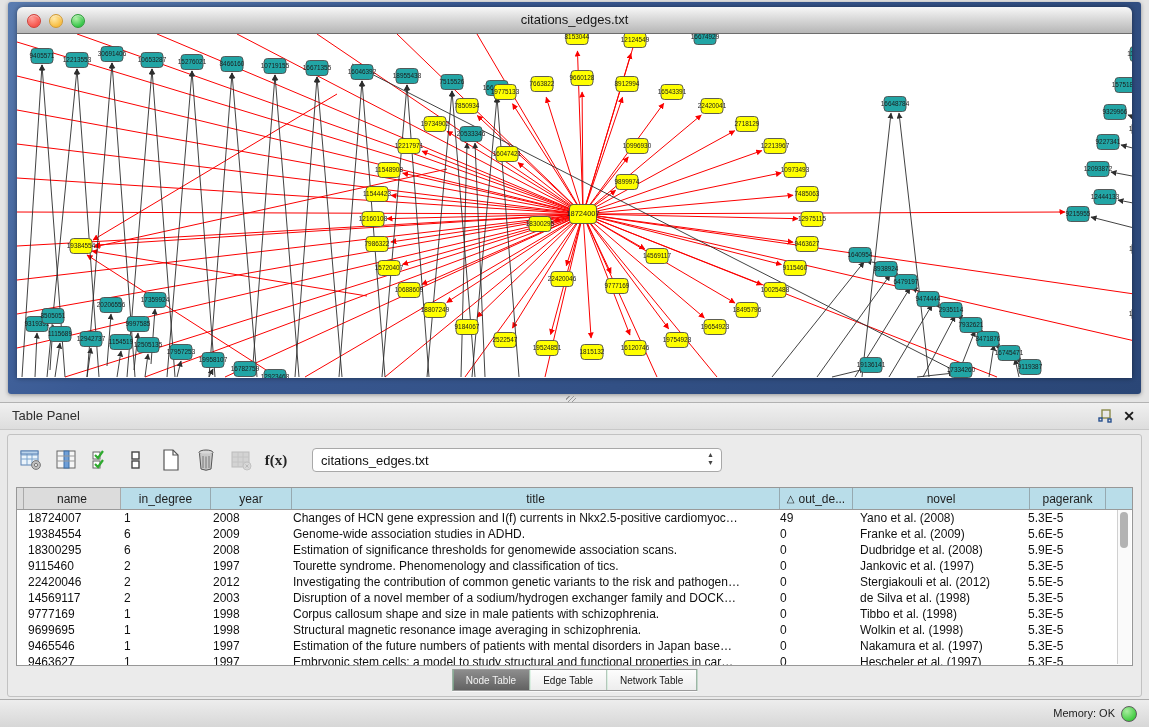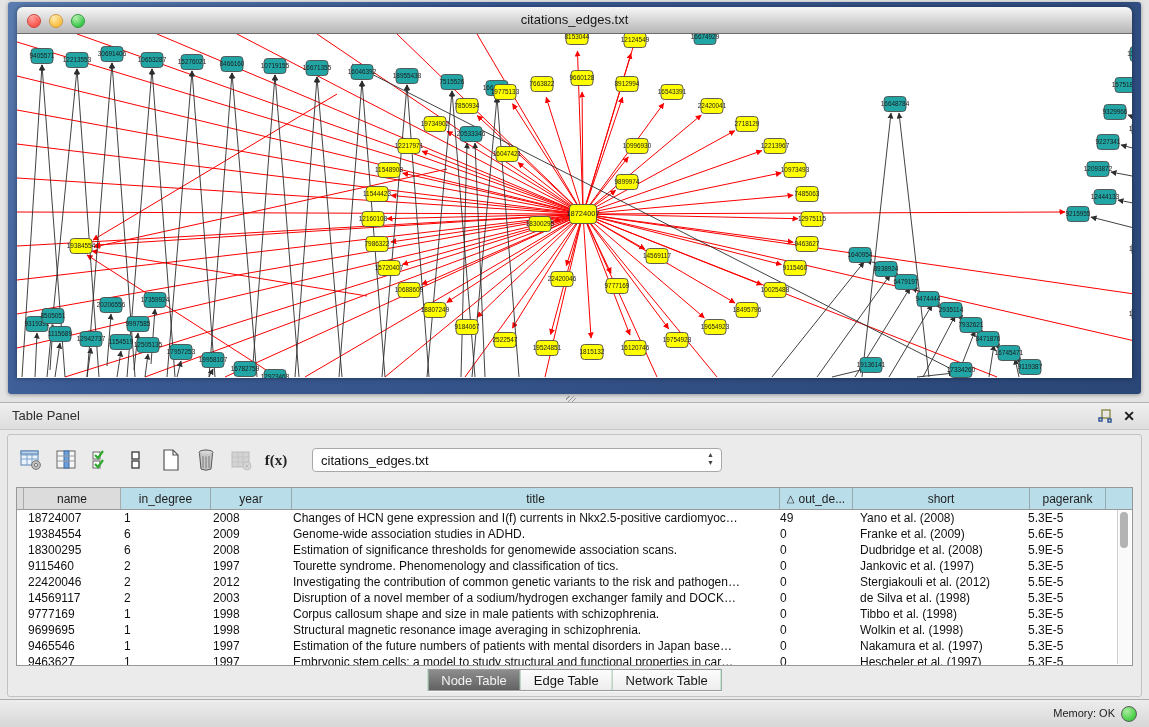--- a/index.html
+++ b/index.html
@@ -57,21 +57,21 @@
   .tbody{flex:1;position:relative;font-size:12px;color:#101010;}
   .tr{display:flex;height:16px;align-items:center;}
   .td{padding-left:5px;overflow:hidden;white-space:nowrap;flex:none;}
   .td.short-col{padding-left:13px;}
   .vscroll{position:absolute;top:22px;right:1px;bottom:1px;width:13px;
     background:#fafafa;border-left:1px solid #d0d0d0;}
   .vthumb{position:absolute;top:2px;left:2px;width:8px;height:36px;border-radius:5px;background:#b3b3b3;}
 
   .tabs{position:absolute;bottom:5px;left:50%;transform:translateX(-50%);
     display:flex;height:20px;border:1px solid #9b9b9b;border-radius:0;overflow:hidden;
-    font-size:13px;background:#86efac;box-shadow:0 1px 0 rgba(255,255,255,.7);}
+    font-size:10px;background:#86efac;box-shadow:0 1px 0 rgba(255,255,255,.7);}
   .tab{padding:0 13px;display:flex;align-items:center;color:#161616;
     background:linear-gradient(#fdfdfd,#ededed);border-right:1px solid #b9b9b9;}
   .tab:last-child{border-right:none;}
   .tab.active{background:linear-gradient(#8d8d8d,#626262);color:#f3f3f3;}
 
   .status-bar{position:absolute;bottom:0;left:0;width:1149px;height:27px;
     background:linear-gradient(#ededed,#d7d7d7);border-top:1px solid #ababab;}
   .memory{position:absolute;right:34px;top:7px;font-size:11px;color:#1c1c1c;}
   .mem-dot{position:absolute;right:12px;top:6px;width:14px;height:14px;border-radius:50%;
     background:radial-gradient(circle at 35% 30%,#a9eda0,#3ecb3e 75%);border:1px solid #5d5d5d;}
@@ -700,21 +700,21 @@
             <span>year</span>
           </div>
           <div class="th" style="width: 487px; text-align: center;">
             <span>title</span>
           </div>
           <div class="th" style="width: 72px;">
             <span class="sort-glyph">△</span>
             <span>out_de...</span>
           </div>
           <div class="th" style="width: 176px;">
-            <span>short</span>
+            <span>novel</span>
           </div>
           <div class="th" style="width: 75px;">
             <span>pagerank</span>
           </div>
         </div>
       <div class="tbody" id="tbody">
           <div class="tr">
             <div style="width: 6px; flex: 0 0 auto;"></div>
             <div class="td" style="width: 91px;">18724007</div>
             <div class="td" style="width: 84px;">1</div>

